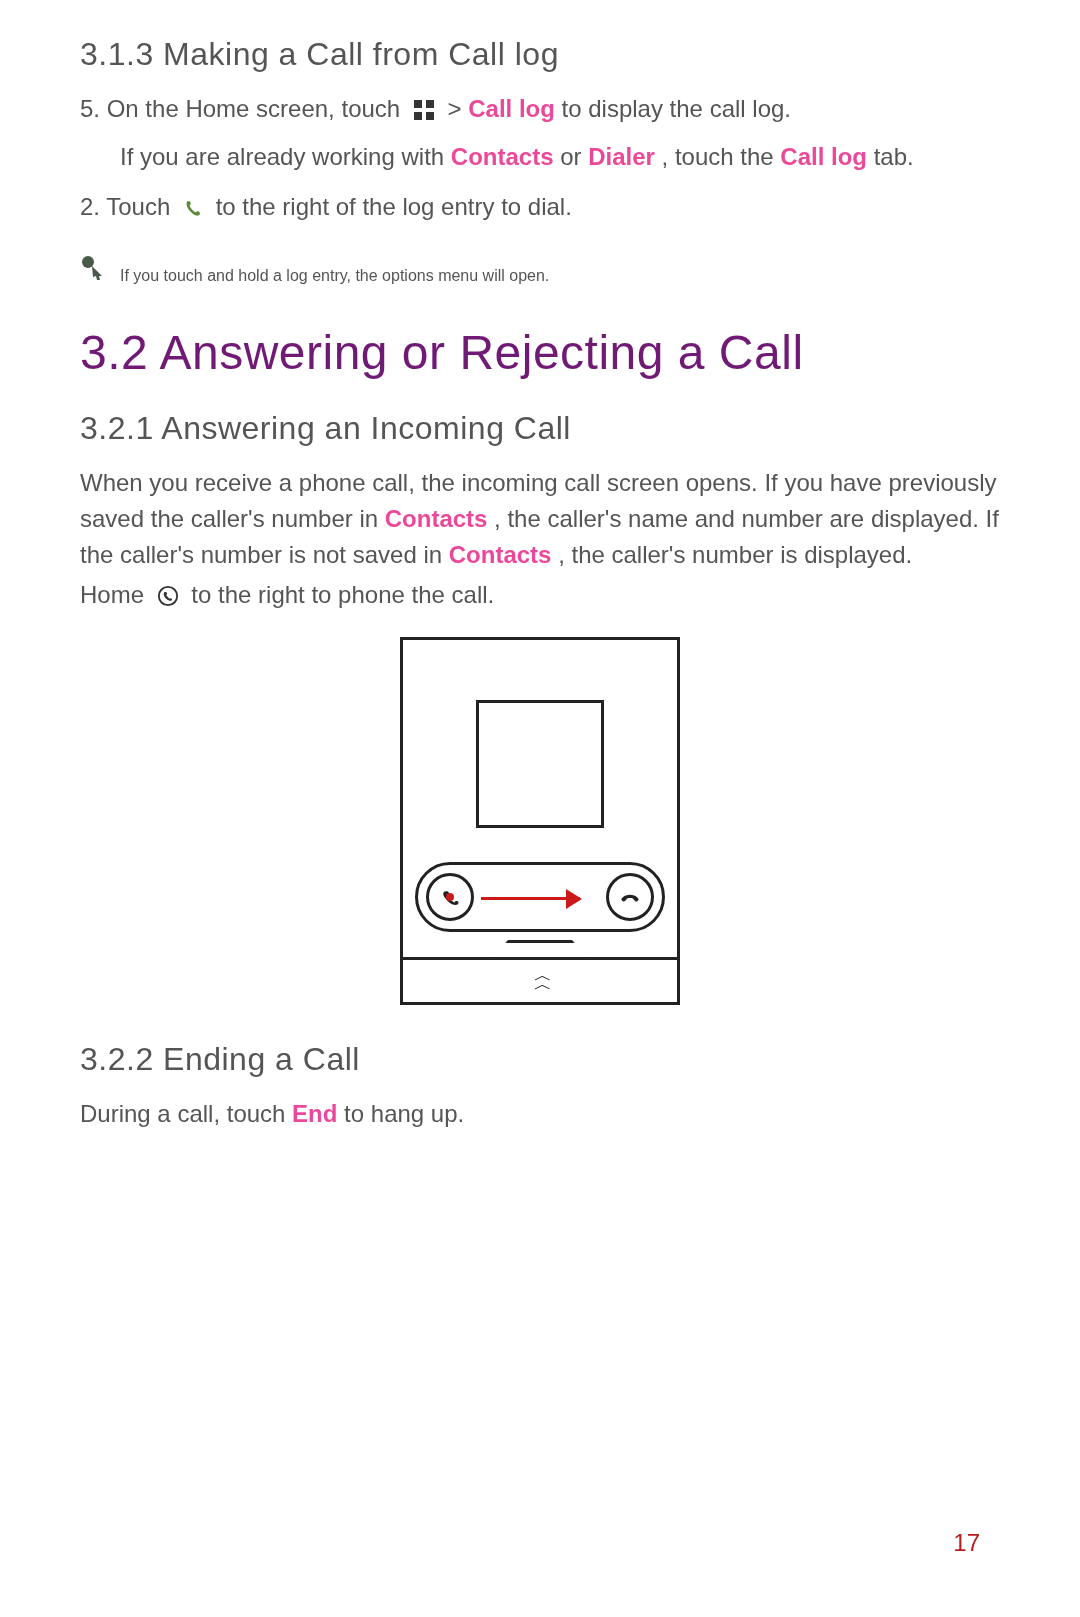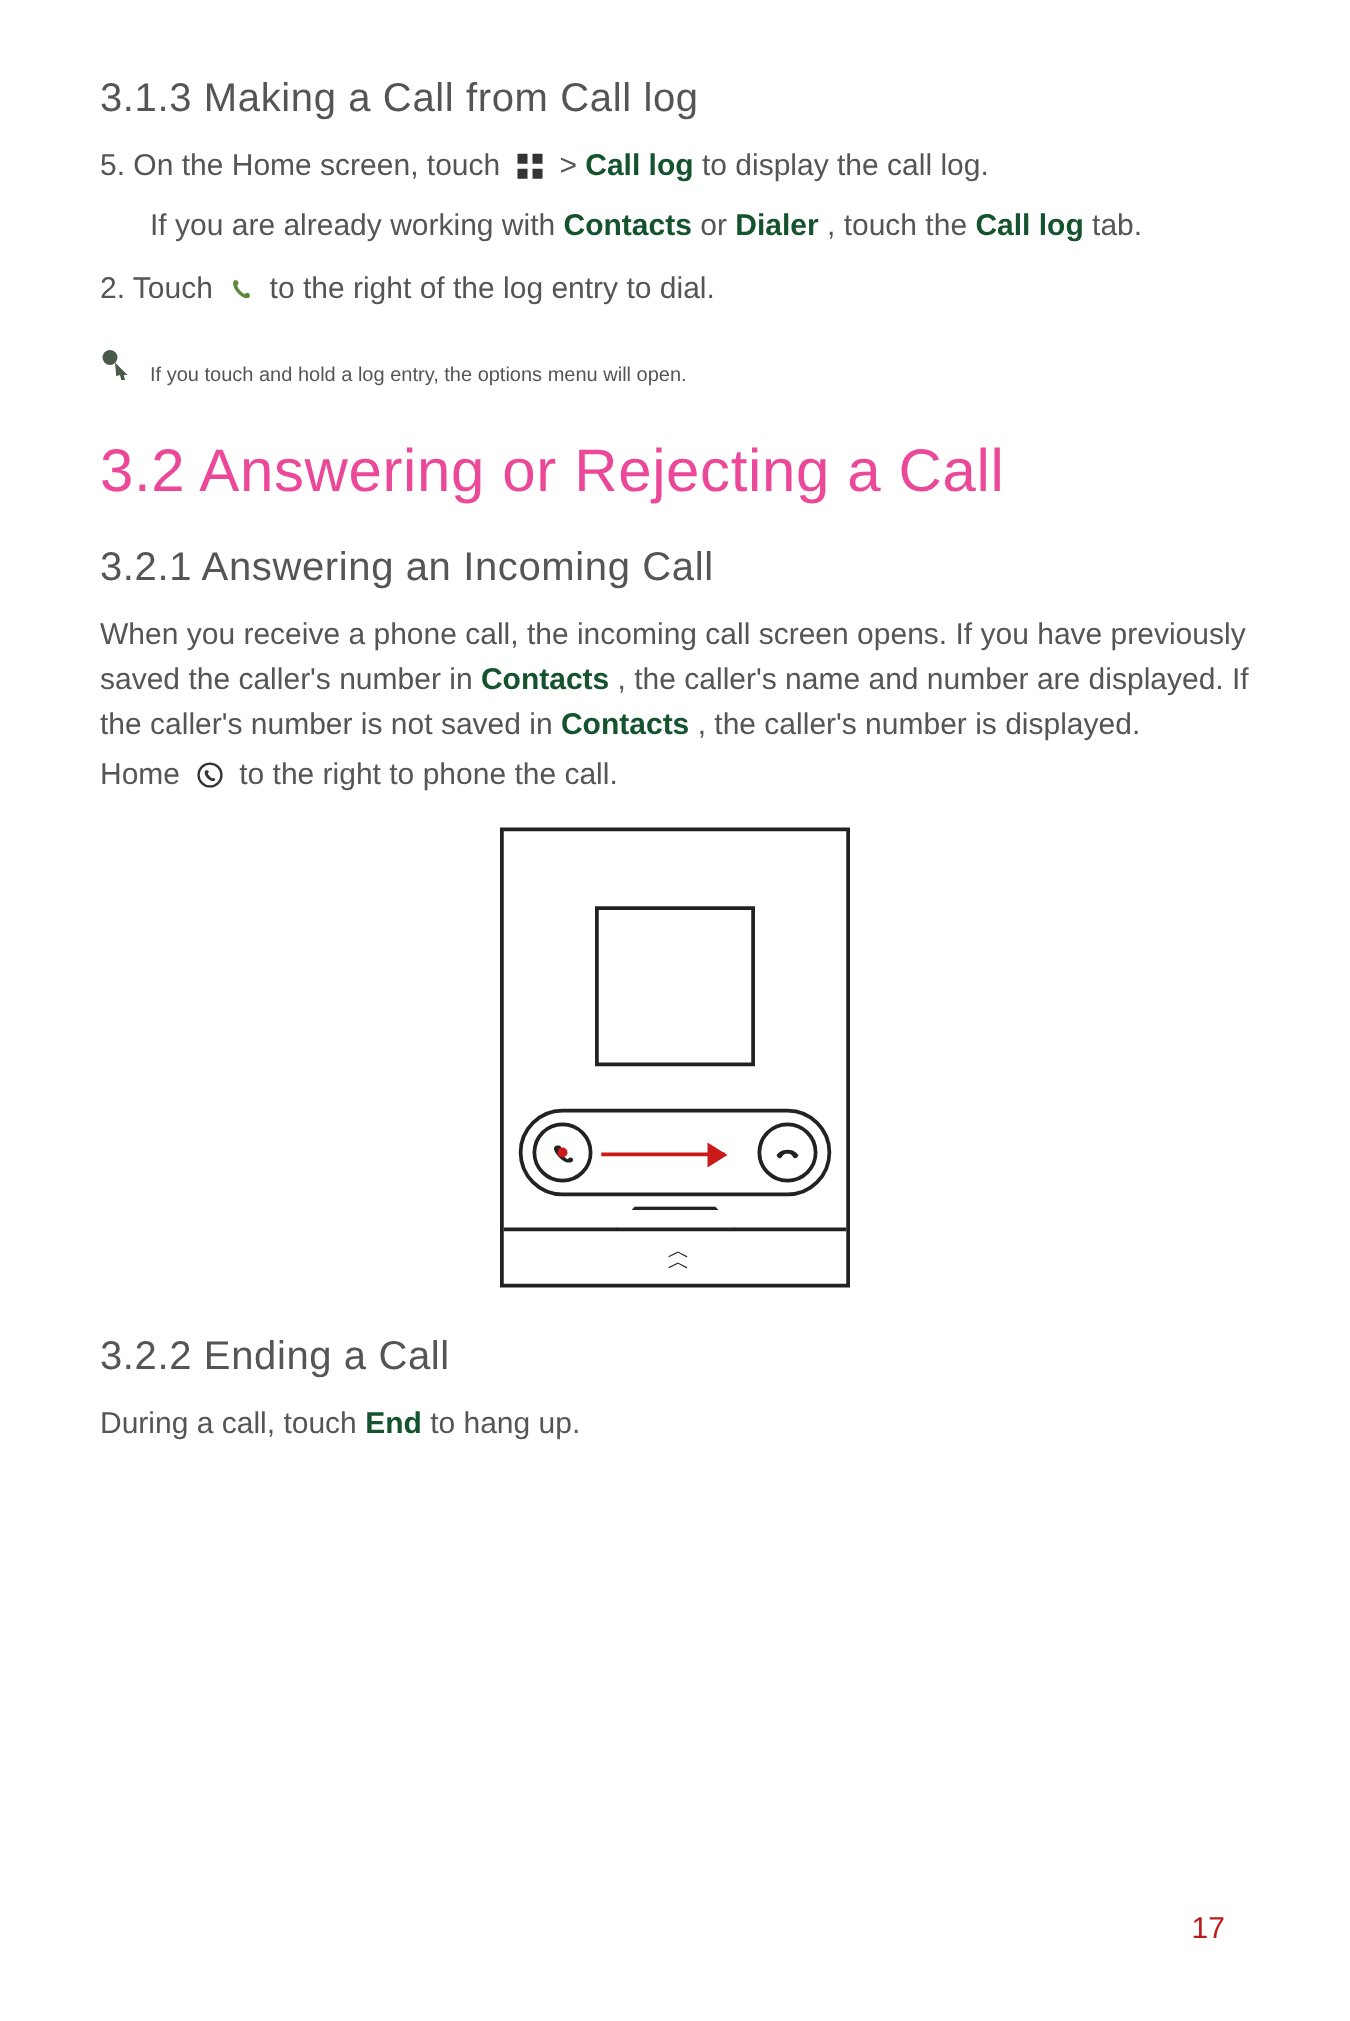--- a/index.html
+++ b/index.html
@@ -1,34 +1,34 @@
 <!DOCTYPE html>
 <html><head>
 <meta charset="utf-8">
 <style>
   * { box-sizing: border-box; margin: 0; padding: 0; }
   html, body { width: 1080px; height: 1617px; background: #fff; }
   body { font-family: Arial, Helvetica, sans-serif; color: #555; position: relative; }
-  .page { padding: 60px 80px 40px 80px; }
+  .page { padding: 36px 80px 40px 80px; }
 
   h3.sec313, h3.sec321, h3.sec322 {
     font-size: 32px; color: #555; font-weight: 400; letter-spacing: 0.5px;
     margin-bottom: 18px;
   }
   h2.sec32 {
-    font-size: 48px; color: #ec4899; font-weight: 400; margin: 40px 0 30px 0;
+    font-size: 48px; color: #701a75; font-weight: 400; margin: 40px 0 30px 0;
     letter-spacing: 0.5px;
   }
 
   p, .line { font-size: 24px; color: #555; line-height: 1.5; }
   .step { margin: 6px 0; }
   .sub { margin-left: 40px; margin-top: 8px; margin-bottom: 14px; }
   .note-row { display: flex; align-items: flex-end; margin: 26px 0 30px 0; }
   .note-icon { width: 28px; margin-right: 12px; flex-shrink: 0; }
-  .bold { font-weight: 700; color: #14532d; }
+  .bold { font-weight: 700; color: #ec4899; }
 
   .inline-icon { display: inline-block; vertical-align: -4px; margin: 0 6px; }
 
   
   .phone-wrap { width: 100%; display:flex; justify-content:center; margin: 20px 0 36px 0; }
   .phone { width: 280px; height: 368px; border: 3px solid #222; position: relative; }
   .photo { position:absolute; left:50%; top:60px; transform:translateX(-50%);
            width:128px; height:128px; border:3px solid #222; }
   .pill { position:absolute; left:50%; bottom:70px; transform:translateX(-50%);
           width:250px; height:70px; border:3px solid #222; border-radius:40px;

